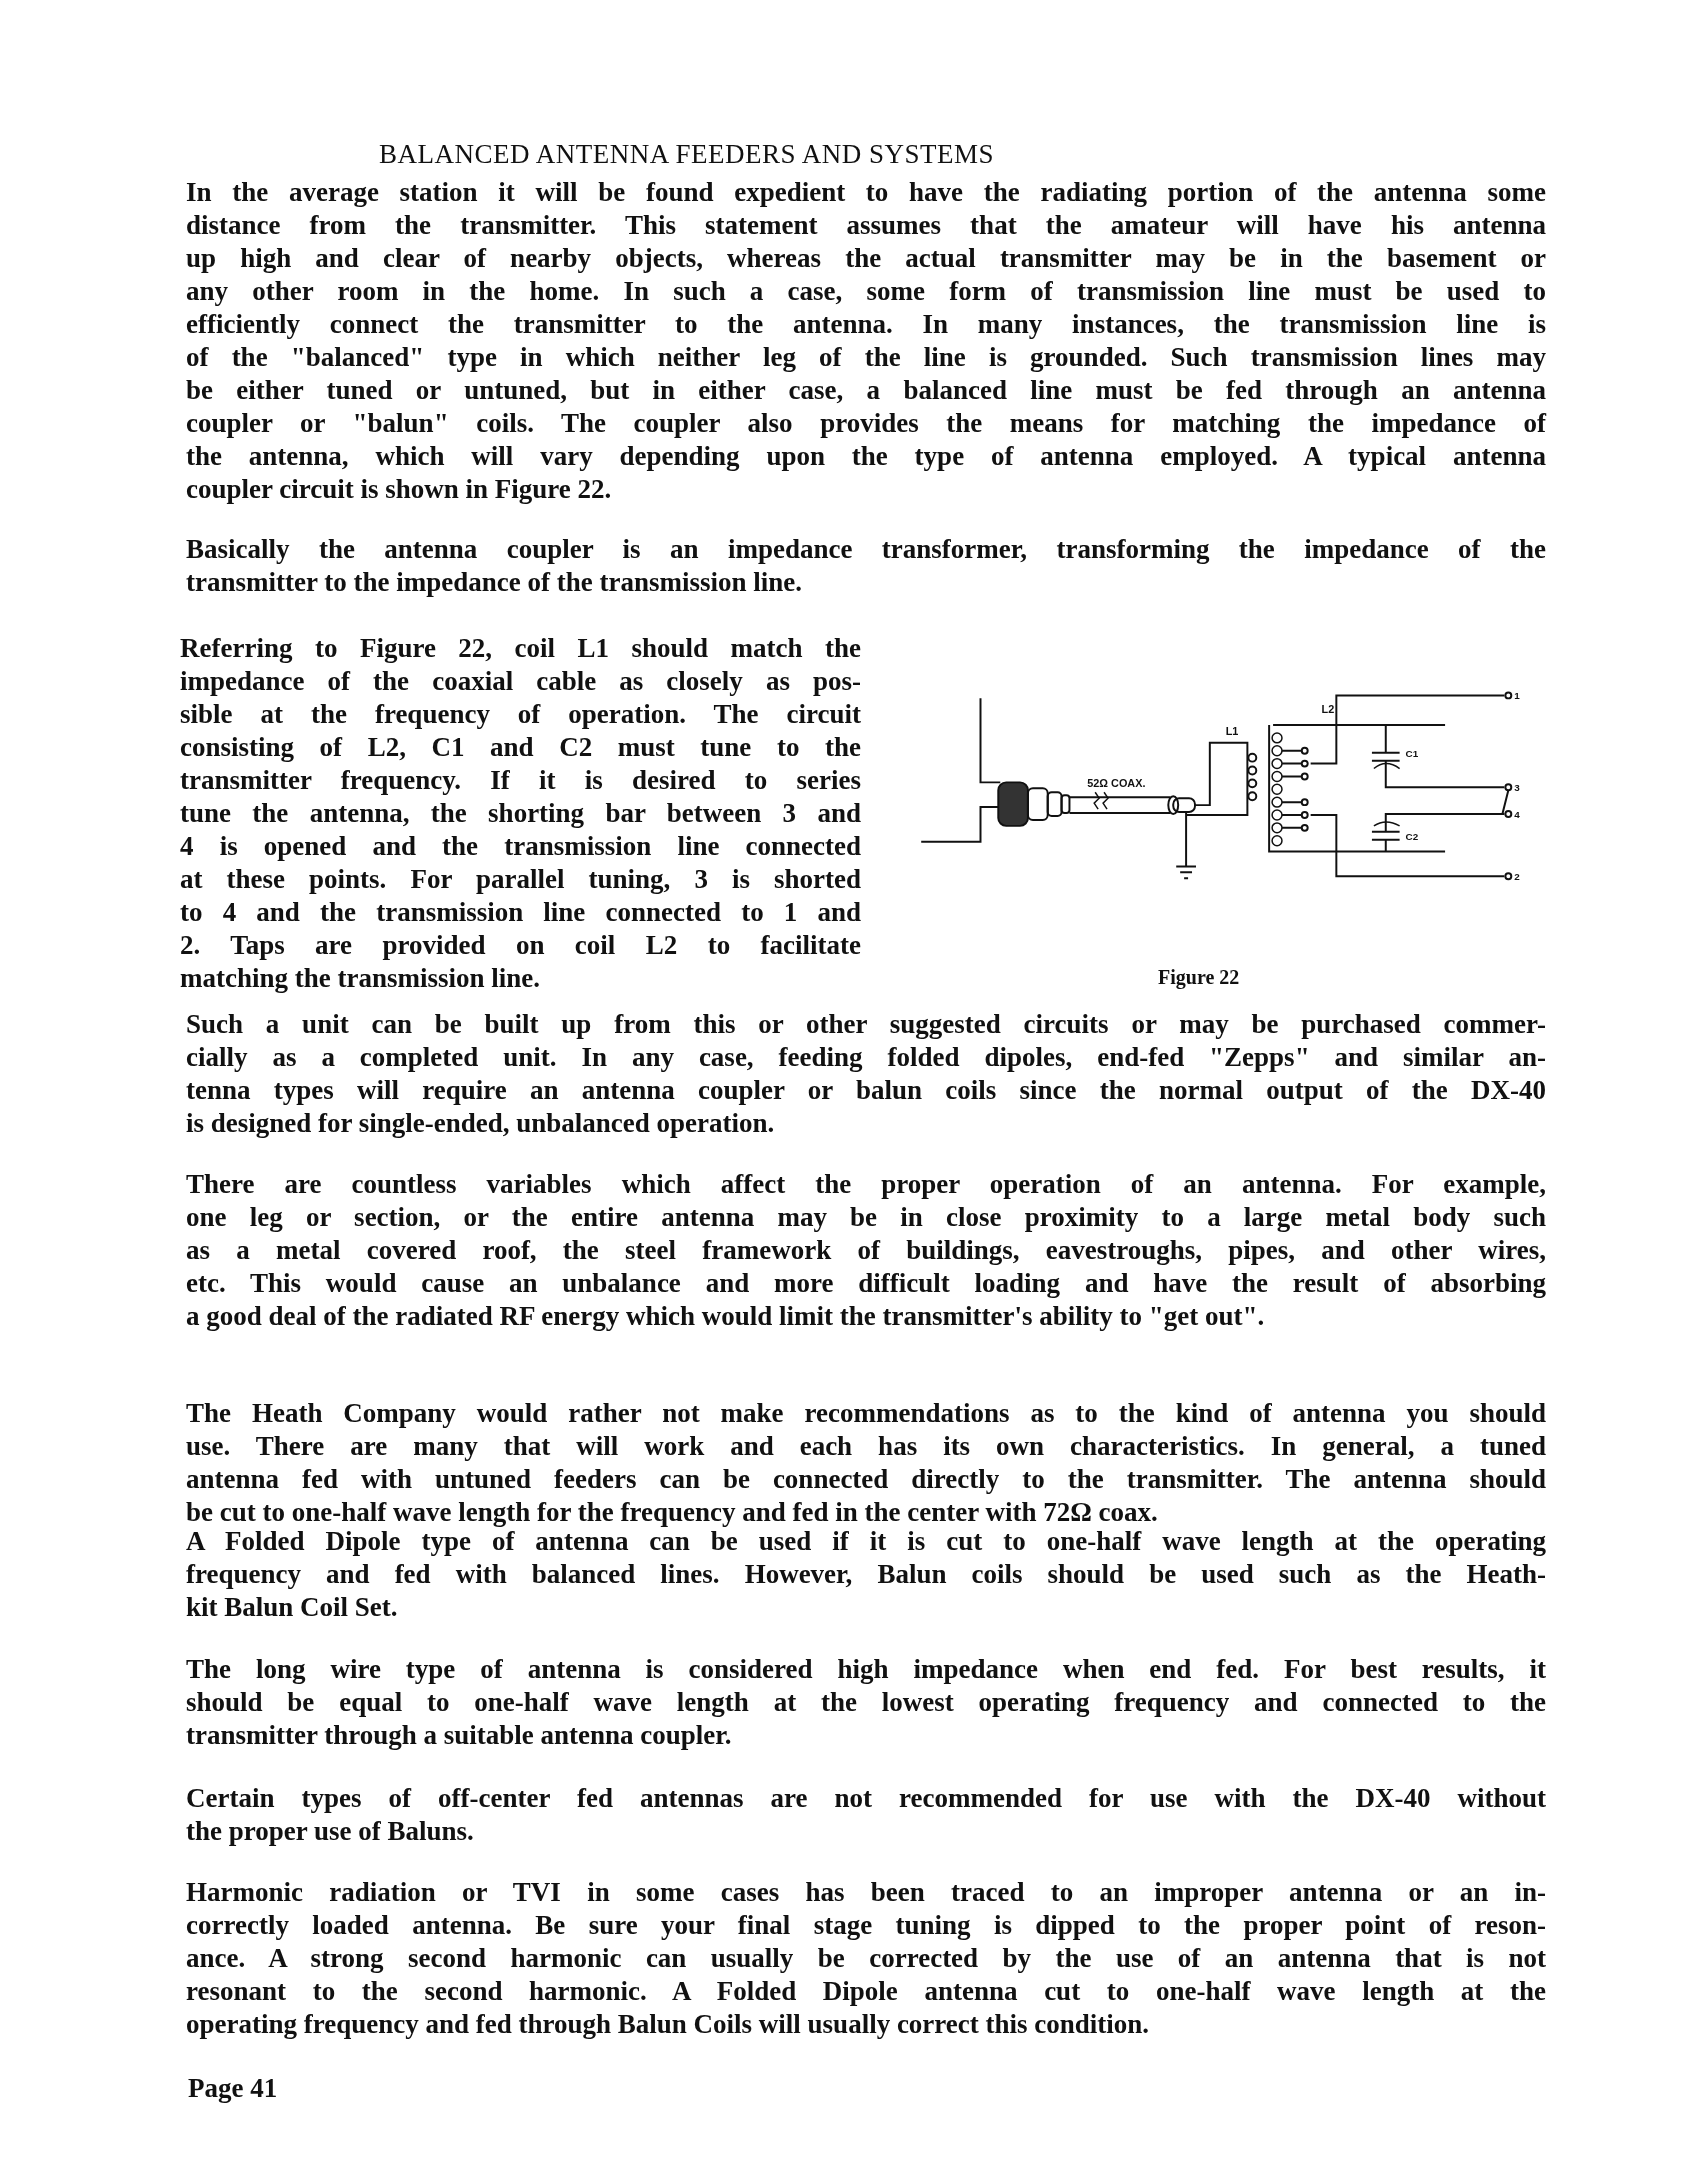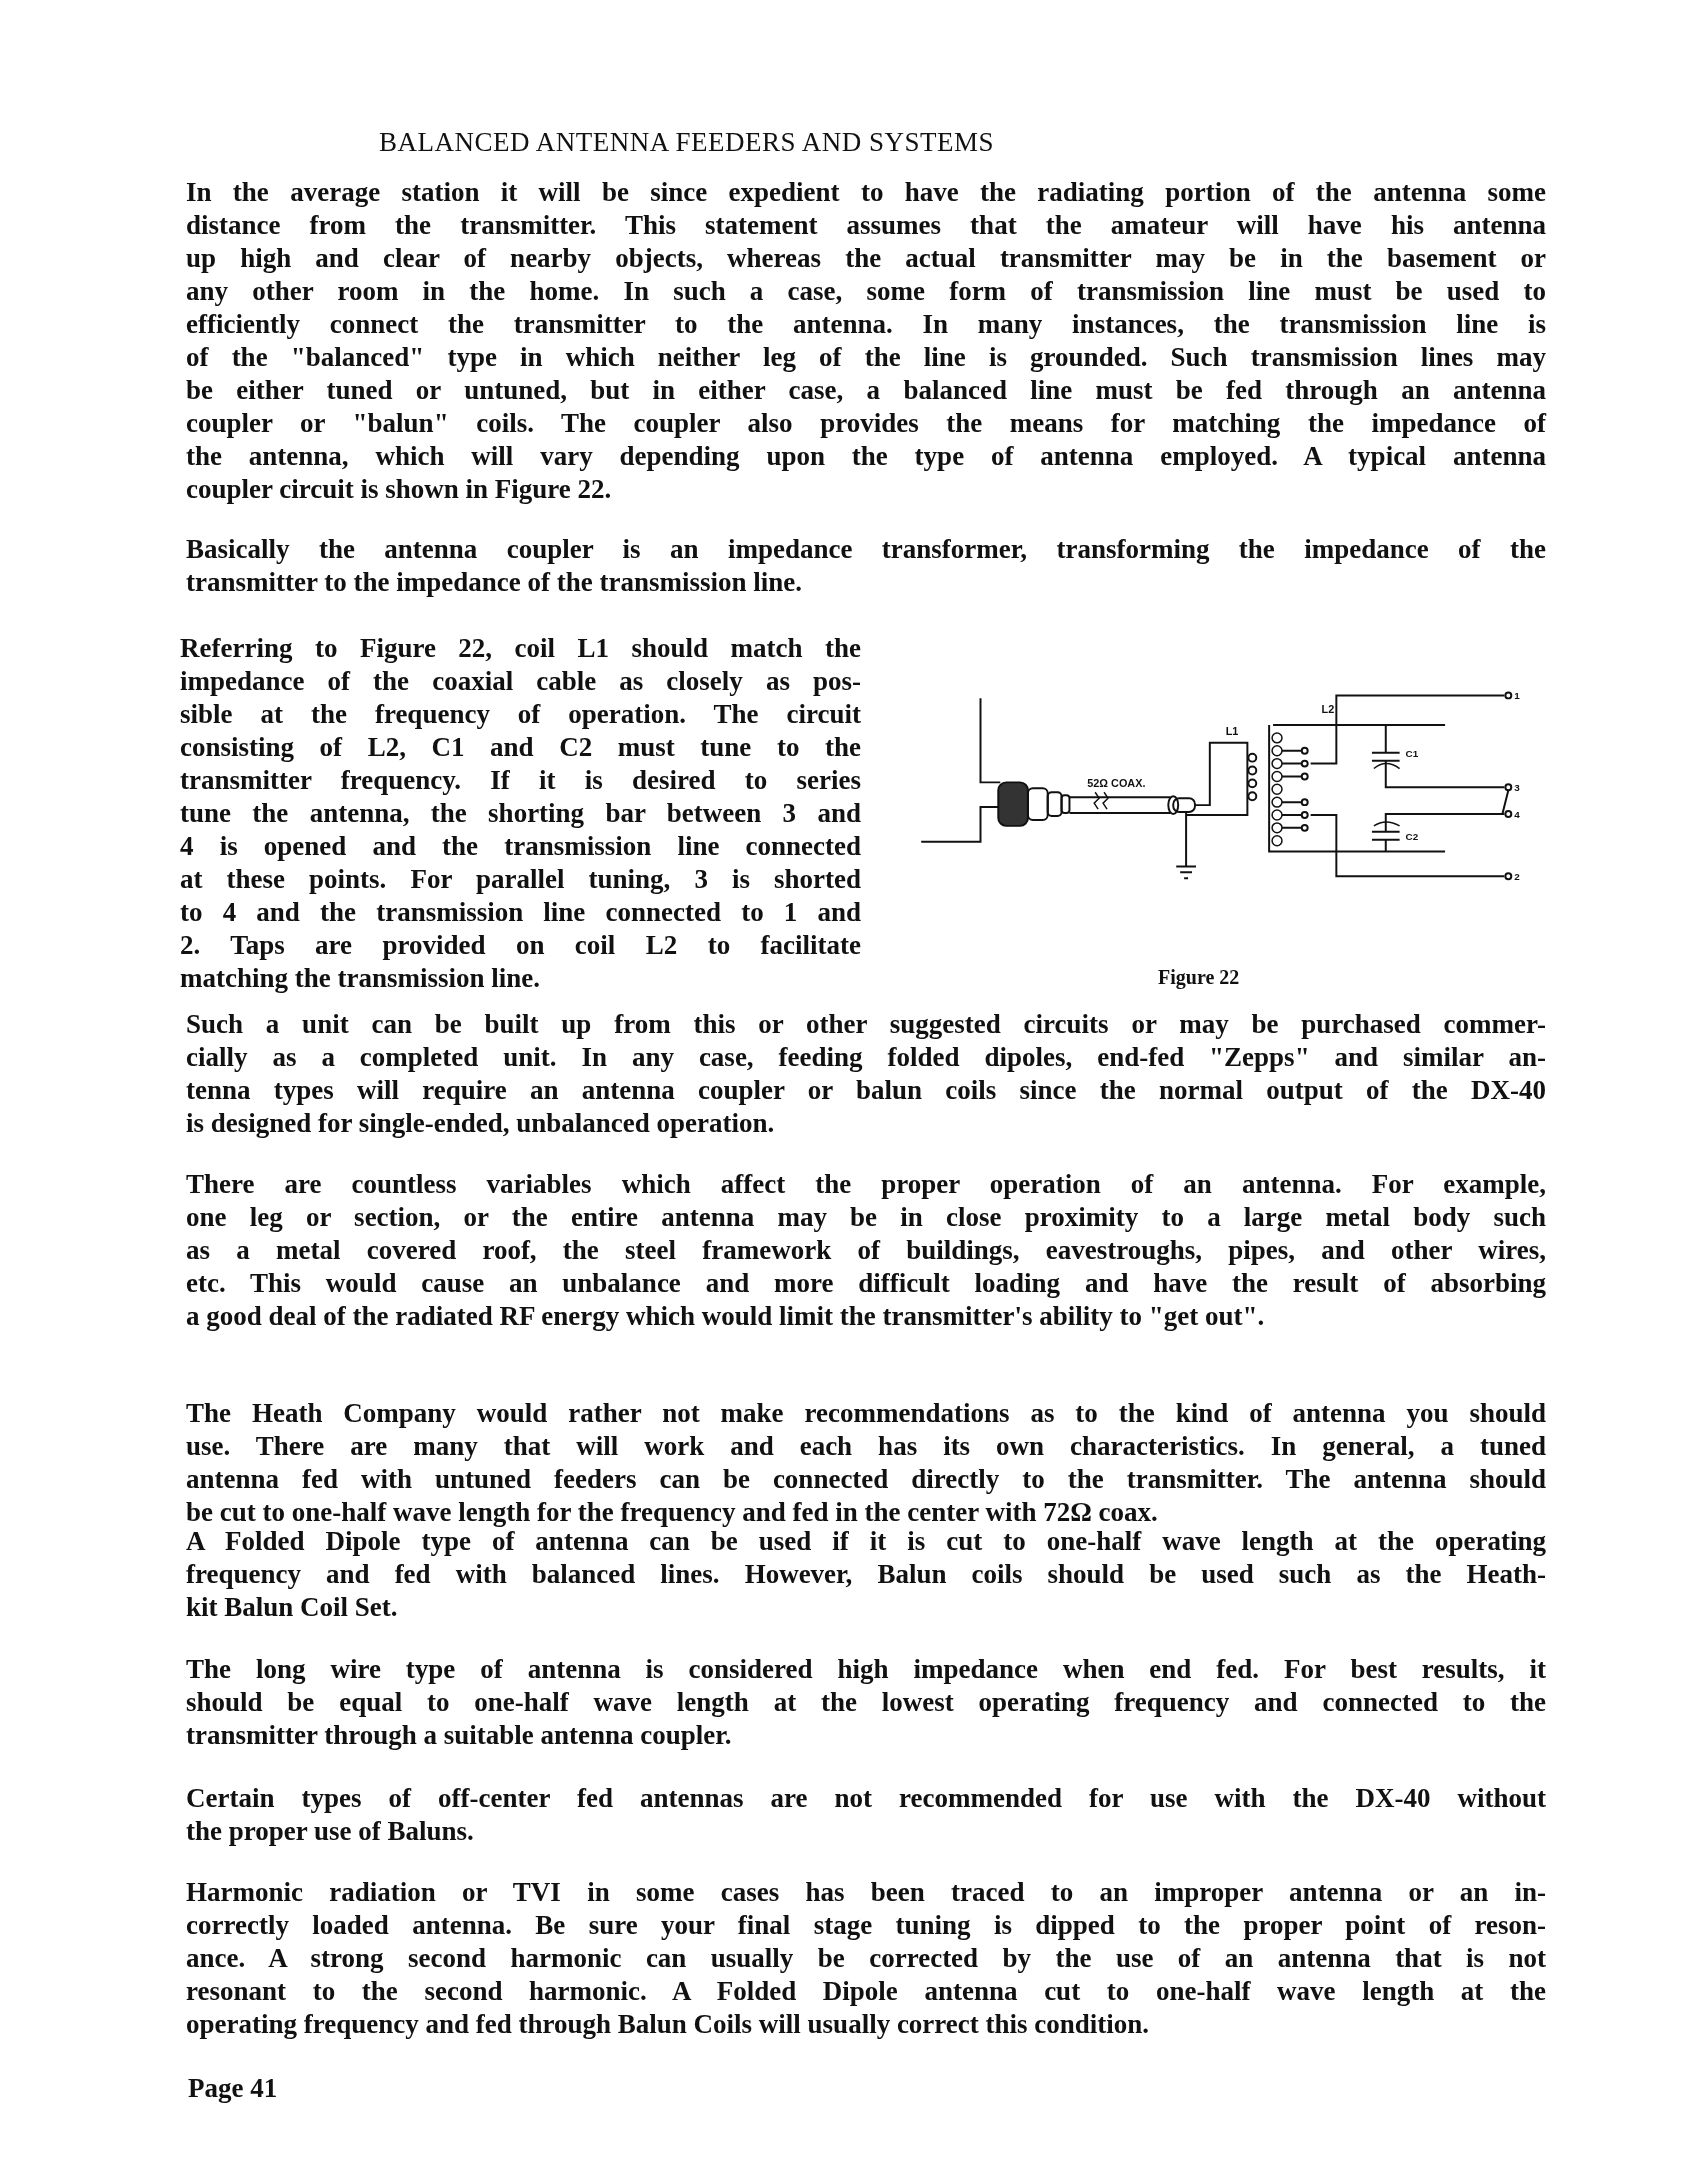--- a/index.html
+++ b/index.html
@@ -1,39 +1,39 @@
 <!DOCTYPE html>
 <html><head>
 <meta charset="utf-8">
 <style>
   html,body{margin:0;padding:0;background:#fff;}
   body{width:1683px;height:2178px;position:relative;overflow:hidden;
        font-family:"Liberation Serif","DejaVu Serif",serif;color:#111;}
-  .title{position:absolute;left:0;width:1373px;top:127px;text-align:center;
+  .title{position:absolute;left:0;width:1373px;top:139px;text-align:center;
          font-size:27px;letter-spacing:0.5px;}
   .para{position:absolute;left:186px;width:1360px;font-size:27px;font-weight:bold;
         line-height:33px;}
   .para .ln{display:block;text-align:justify;text-align-last:justify;white-space:nowrap;
             height:33px;overflow:visible;}
   .para .ln.last{text-align-last:left;}
   .col{position:absolute;left:180px;width:681px;font-size:27px;font-weight:bold;line-height:33px;}
   .col .ln{display:block;text-align:justify;text-align-last:justify;white-space:nowrap;height:33px;}
   .col .ln.last{text-align-last:left;}
   .fig{position:absolute;left:911px;top:644px;width:653px;height:257px;}
   .figcap{position:absolute;left:1158px;top:934px;font-size:20px;font-weight:bold;margin-top:32px;}
   .pageno{position:absolute;left:188px;top:2073px;font-size:27px;font-weight:bold;}
   svg text{font-family:"Liberation Sans","DejaVu Sans",sans-serif;font-weight:bold;}
 </style>
 </head>
 <body>
 
 <div class="title">BALANCED ANTENNA FEEDERS AND SYSTEMS</div>
 
 <div class="para" style="top:176px;">
-    <span class="ln">In the average station it will be since expedient to have the radiating portion of the antenna some</span>
+    <span class="ln">In the average station it will be found expedient to have the radiating portion of the antenna some</span>
     <span class="ln">distance from the transmitter.  This statement assumes that the amateur will have his antenna</span>
     <span class="ln">up high and clear of nearby objects,  whereas the actual transmitter may be in the basement or</span>
     <span class="ln">any other room in the home.  In such a case,  some form of transmission line must be used to</span>
     <span class="ln">efficiently connect the transmitter to the antenna.  In many instances,  the transmission line is</span>
     <span class="ln">of the "balanced" type in which neither leg of the line is grounded.  Such transmission lines may</span>
     <span class="ln">be either tuned or untuned,  but in either case,  a balanced line must be fed through an antenna</span>
     <span class="ln">coupler or "balun" coils.  The coupler also provides the means for matching the impedance of</span>
     <span class="ln">the antenna,  which will vary depending upon the type of antenna employed.  A typical antenna</span>
     <span class="ln last">coupler circuit is shown in Figure 22.</span>
   </div>

